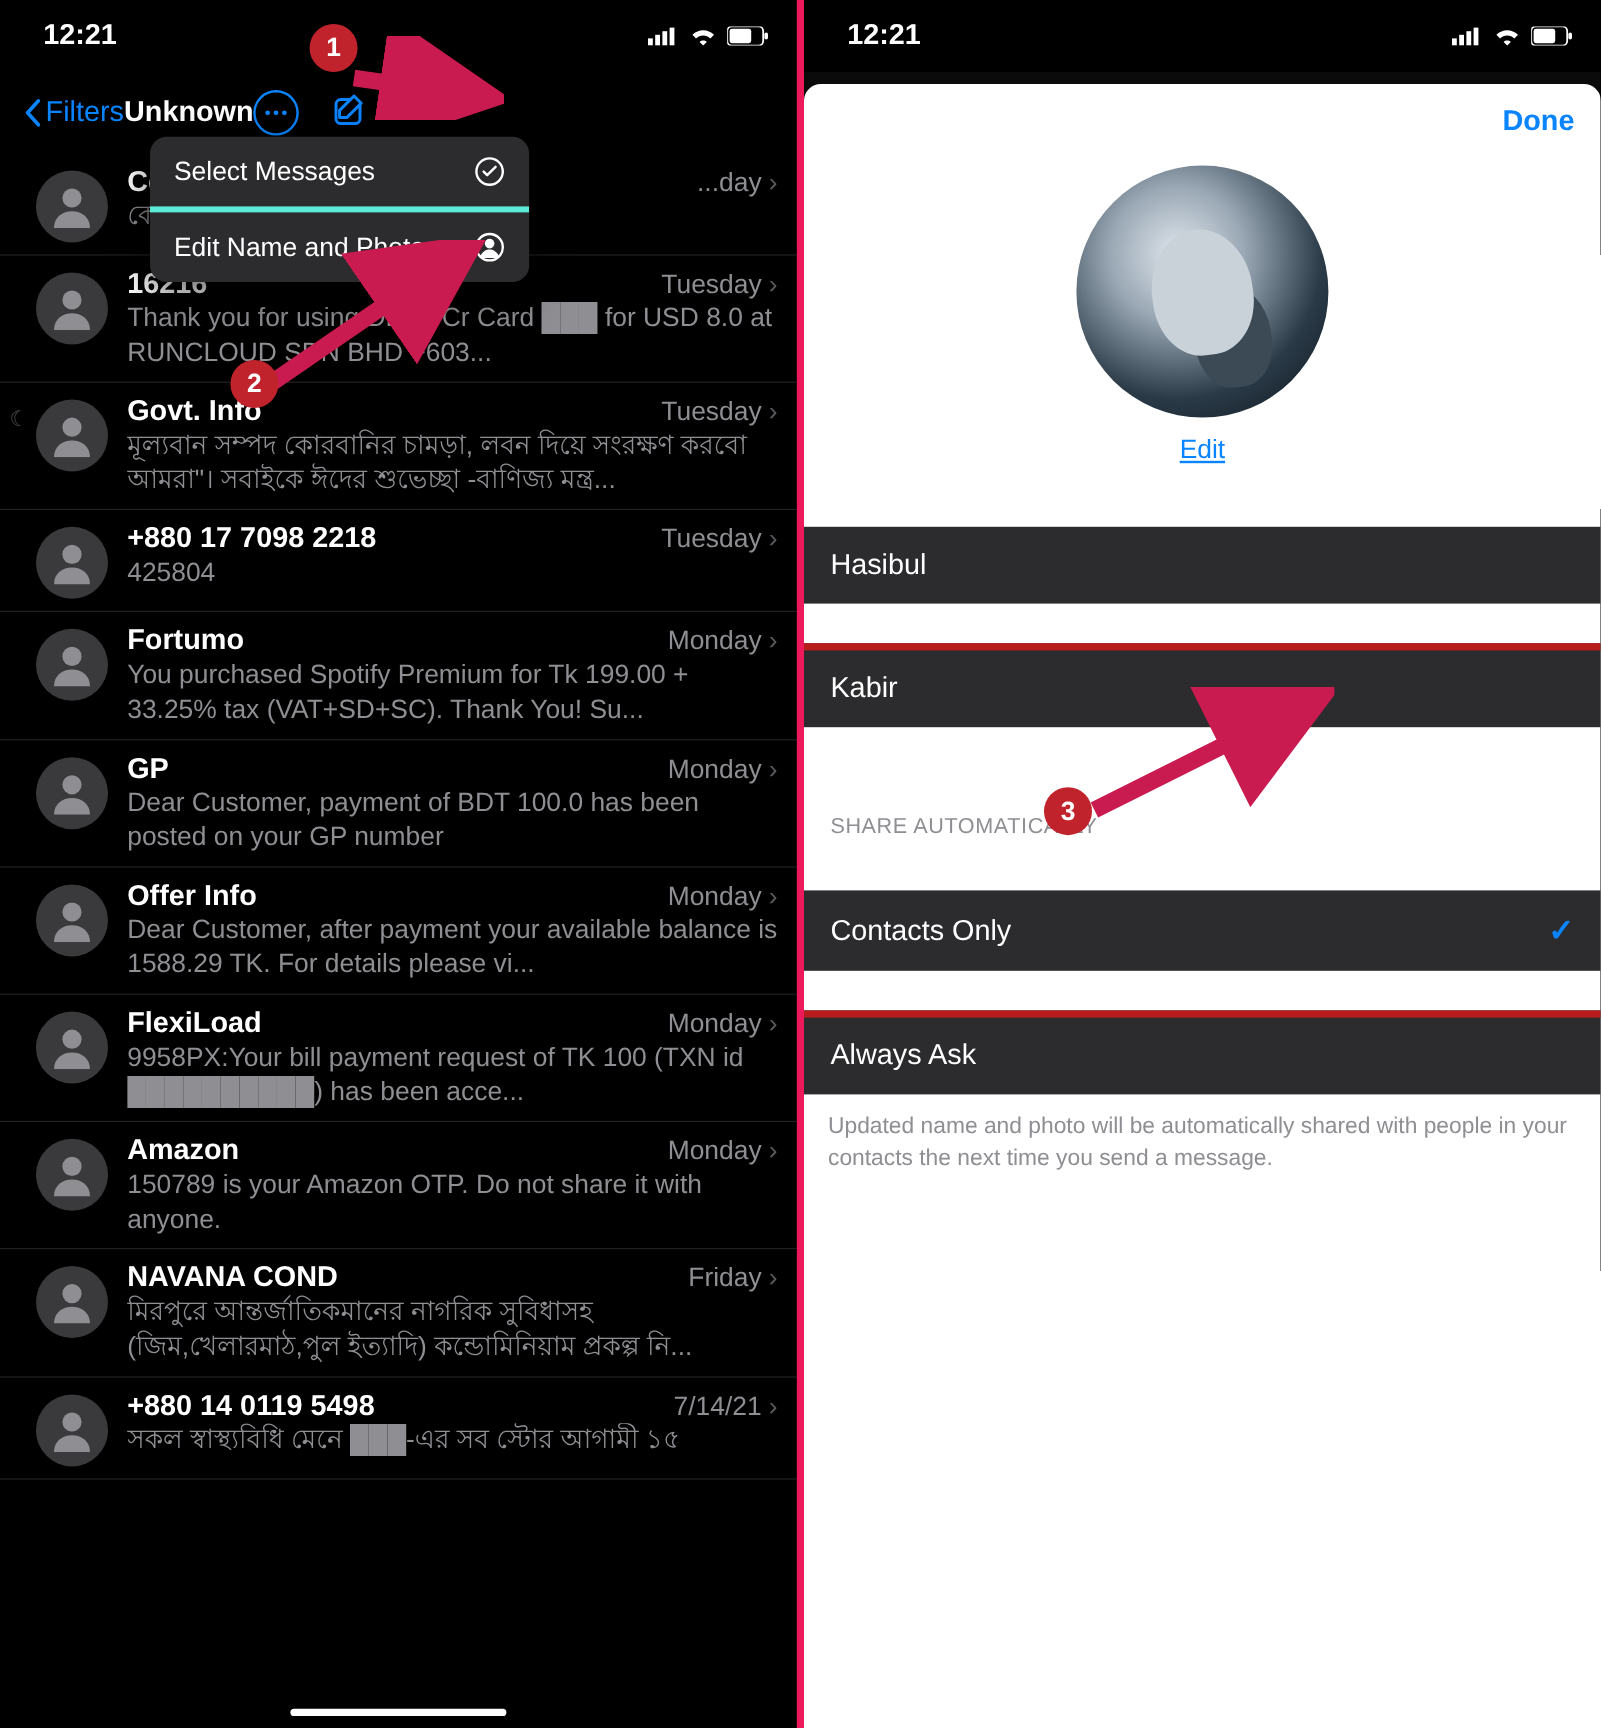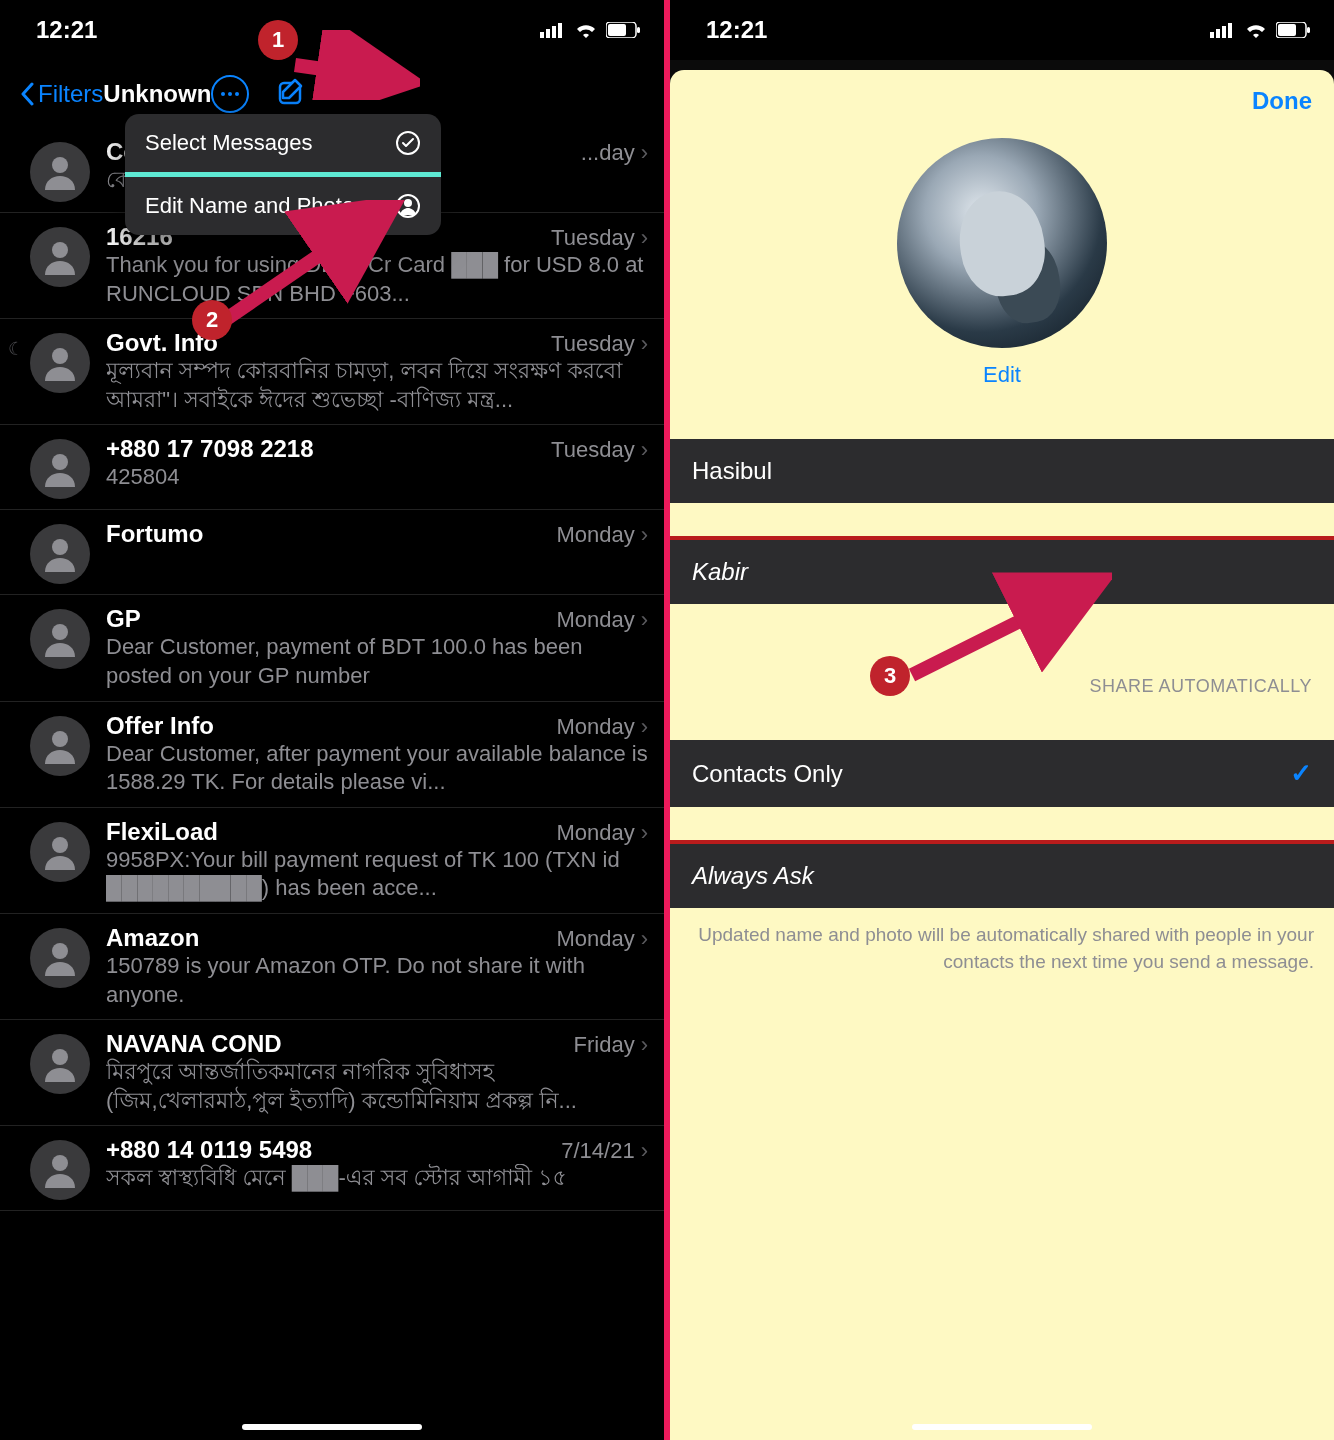--- a/index.html
+++ b/index.html
@@ -31,30 +31,30 @@
   
   .popover { position:absolute; left:125px; top:114px; width:316px; background:#2c2c2e; border-radius:14px; overflow:hidden; box-shadow:0 10px 30px rgba(0,0,0,.6); z-index:20; }
   .popover .item { display:flex; justify-content:space-between; align-items:center; padding:16px 20px; color:#fff; font-size:22px; }
   .popover .item + .item { border-top:5px solid #5eead4; }
   
   .badge { position:absolute; width:40px; height:40px; border-radius:50%; background:#c0232c; color:#fff; display:flex; align-items:center; justify-content:center; font-size:22px; font-weight:700; z-index:40; }
   .arrow { position:absolute; z-index:35; pointer-events:none; }
   .moon { position:absolute; left:8px; top:338px; color:#4a4a4e; font-size:18px; }
   
   .sheet-backdrop { position:absolute; top:60px; left:0; right:0; bottom:0; background:#0b0b0b; }
-  .sheet { position:absolute; top:70px; left:0; right:0; bottom:0; background:#fef9c3; border-top-left-radius:14px; border-top-right-radius:14px; overflow:hidden;text-align:right; }
+  .sheet { position:absolute; top:70px; left:0; right:0; bottom:0; background:#ffffff; border-top-left-radius:14px; border-top-right-radius:14px; overflow:hidden; }
   .sheet-header { height:62px; display:flex; align-items:center; justify-content:flex-end; padding:0 22px; }
   .done { color:#0a84ff; font-size:24px; font-weight:600; }
   .profile { display:flex; flex-direction:column; align-items:center; padding:6px 0 18px; }
   .profile-photo { width:210px; height:210px; border-radius:50%; background:radial-gradient(circle at 40% 35%, #dfe6ec 0%, #9aa8b5 30%, #2a3a47 65%, #0b141c 100%); position:relative; overflow:hidden; }
   .profile-photo::after{content:"";position:absolute;left:30%;top:25%;width:40%;height:50%;background:#c9d2d9;border-radius:50% 50% 45% 45%;transform:rotate(-8deg);box-shadow:20px 40px 0 -10px #3b4a55;}
-  .edit-link { color:#0a84ff; font-size:22px; margin-top:14px; }
+  .edit-link { color:#0a84ff; font-size:22px; margin-top:14px;text-decoration:underline; }
   .form-group { margin-top:14px; }
   .cell { background:#2c2c2e; padding:18px 22px; font-size:24px; display:flex; align-items:center; justify-content:space-between;margin-top:33px; }
-  .cell + .cell { border-top:4px solid #b91c1c;font-style:italic; }
+  .cell + .cell { border-top:6px solid #b91c1c; }
   .section-gap { height:42px; }
   .section-header { color:#8e8e93; font-size:18px; letter-spacing:.5px; padding:30px 22px 10px; text-transform:uppercase; }
   .switch { width:66px; height:40px; border-radius:20px; background:#30d158; position:relative; }
   .switch .knob { position:absolute; right:3px; top:3px; width:34px; height:34px; border-radius:50%; background:#fff; box-shadow:0 2px 4px rgba(0,0,0,.4); }
   .check { color:#0a84ff; font-size:26px; font-weight:700; }
   .footer-note { color:#8e8e93; font-size:19px; line-height:1.4; padding:14px 20px; }
   .home-indicator { position:absolute; bottom:10px; left:50%; transform:translateX(-50%); width:180px; height:6px; background:#fff; border-radius:3px; }
 </style>
 </head>
 <body>
@@ -173,20 +173,21 @@
           <svg width="34" height="36" viewBox="0 0 34 36">
             <circle cx="17" cy="11" r="8"></circle>
             <path d="M2 36c0-9 7-14 15-14s15 5 15 14H2z"></path>
           </svg>
         </div>
         <div class="content">
           <div class="line1">
             <span class="sender">Fortumo</span>
             <span><span class="date">Monday</span><span class="chev">›</span></span>
           </div>
+          <div class="preview">You purchased Spotify Premium for Tk 199.00 + 33.25% tax (VAT+SD+SC). Thank You! Su...</div>
         </div>
       </div>
     <div class="row">
         <div class="avatar">
           <svg width="34" height="36" viewBox="0 0 34 36">
             <circle cx="17" cy="11" r="8"></circle>
             <path d="M2 36c0-9 7-14 15-14s15 5 15 14H2z"></path>
           </svg>
         </div>
         <div class="content">

